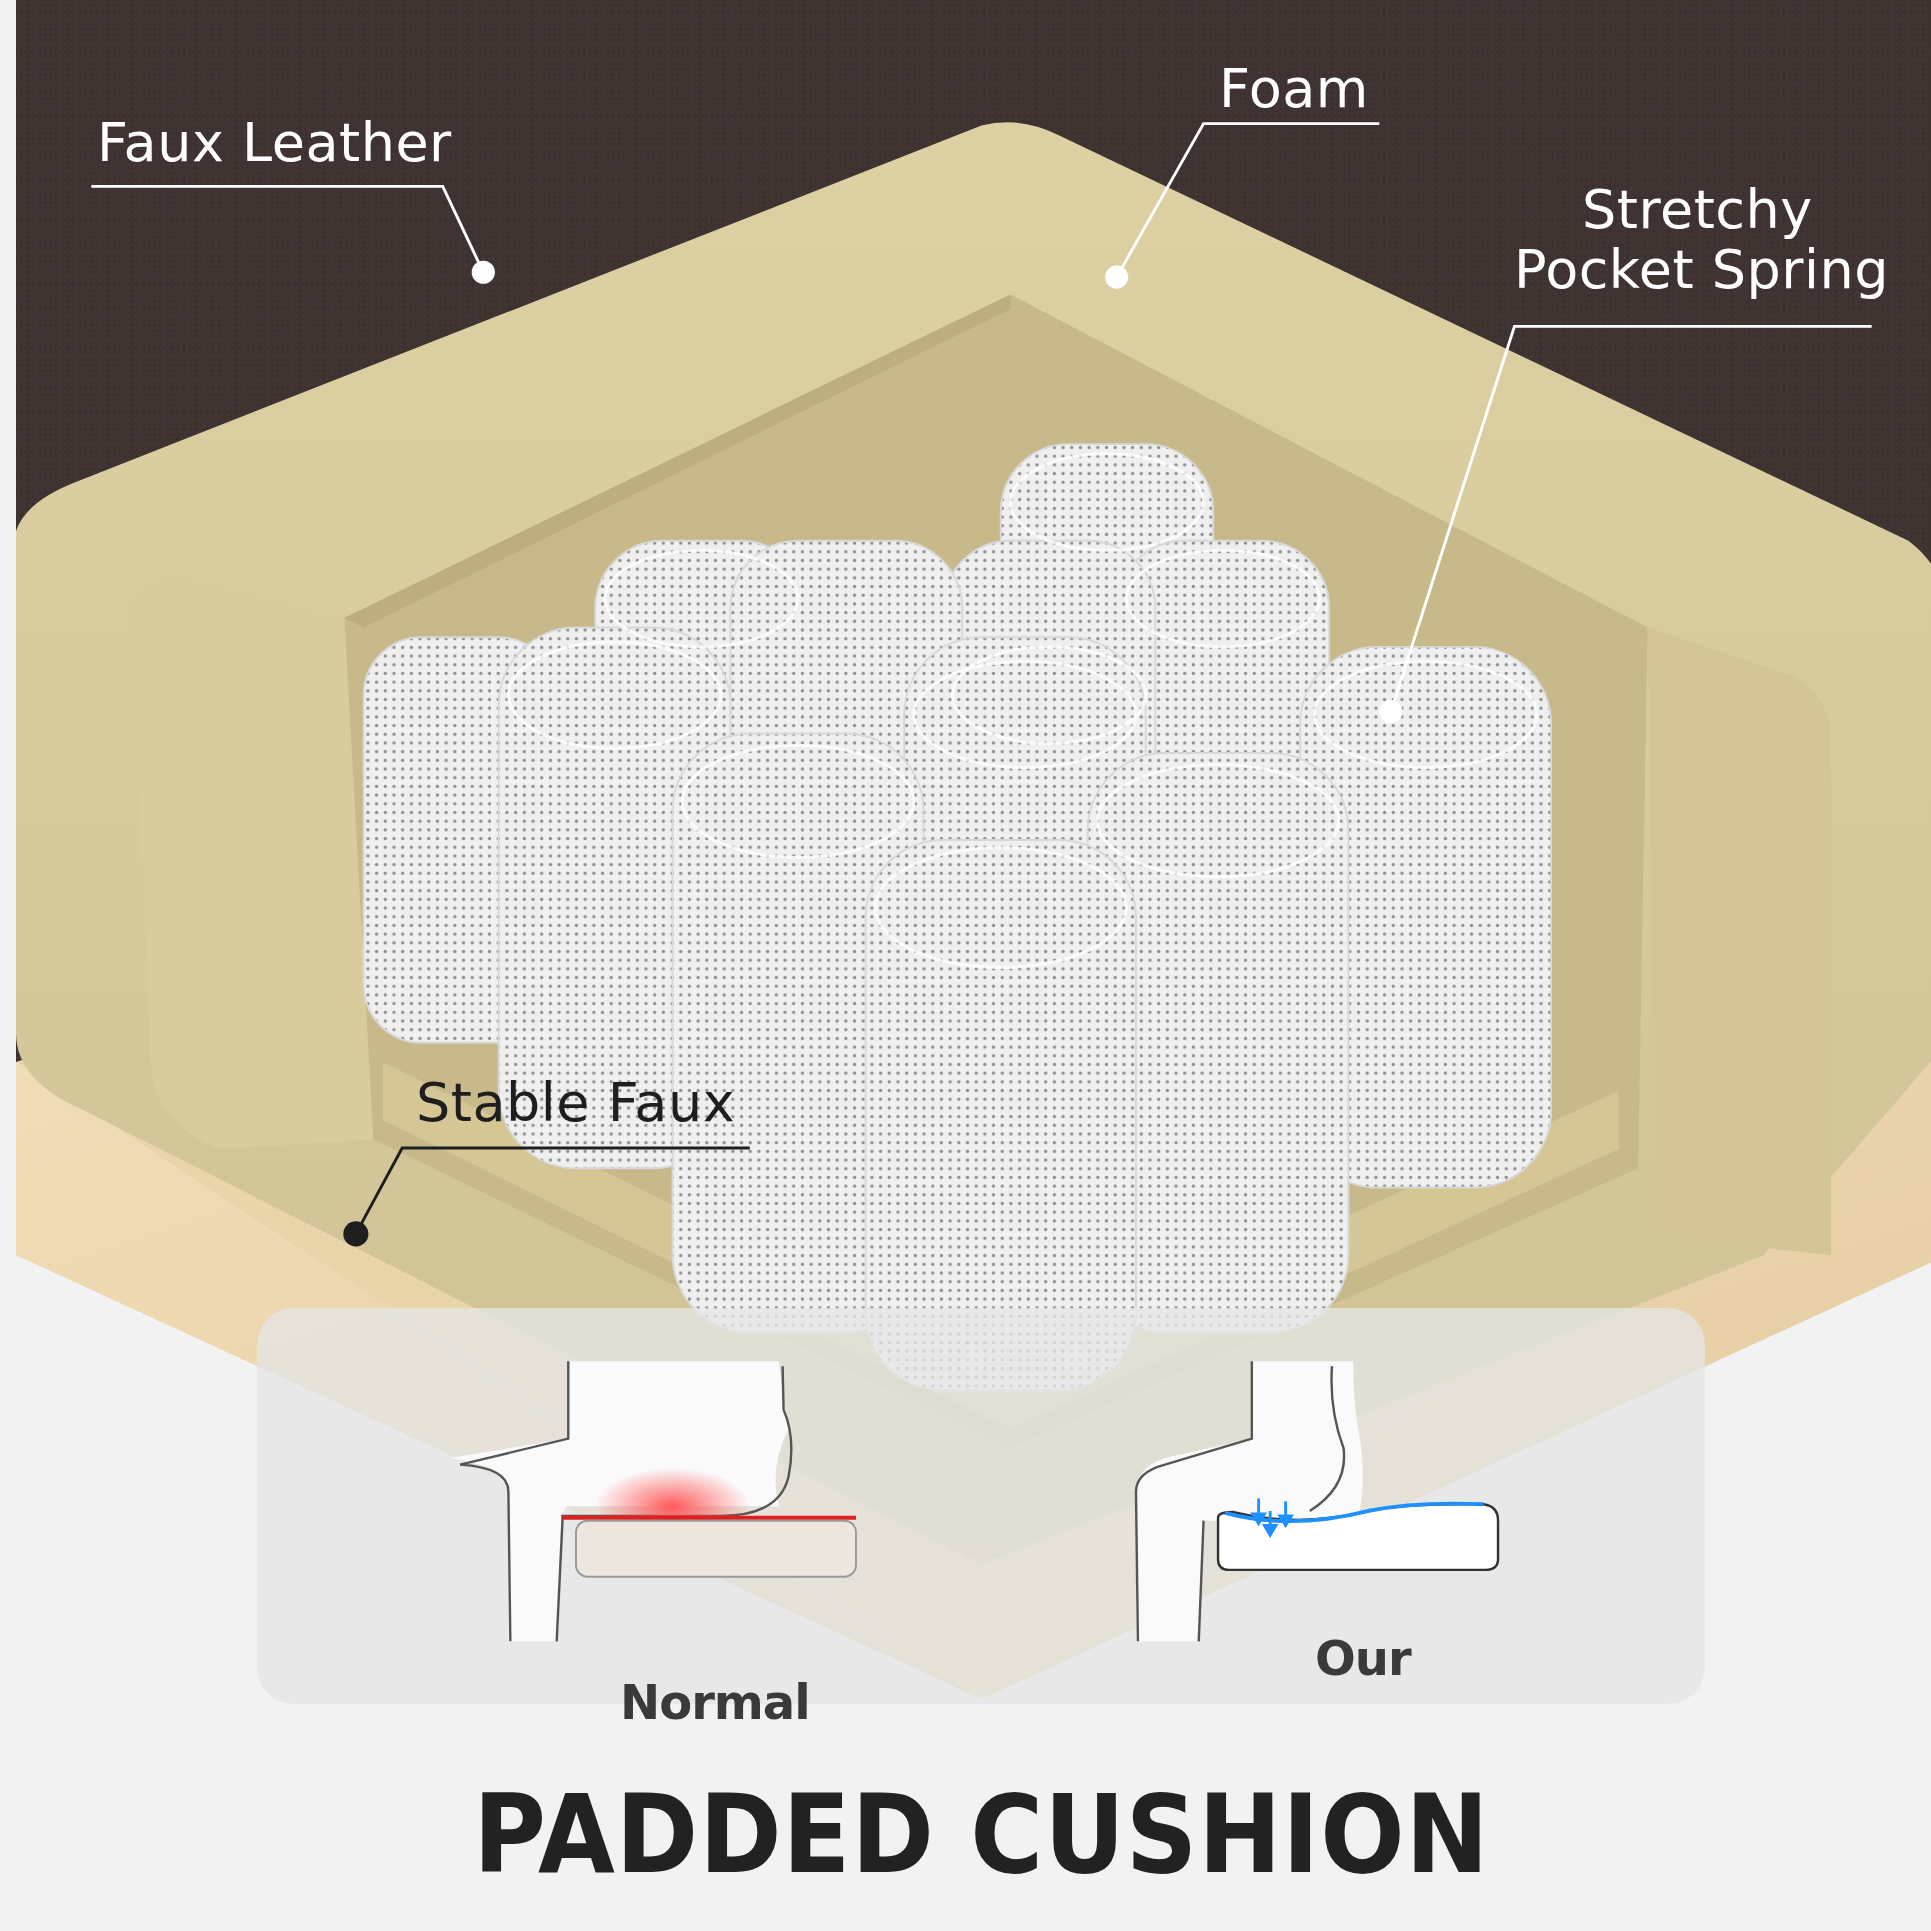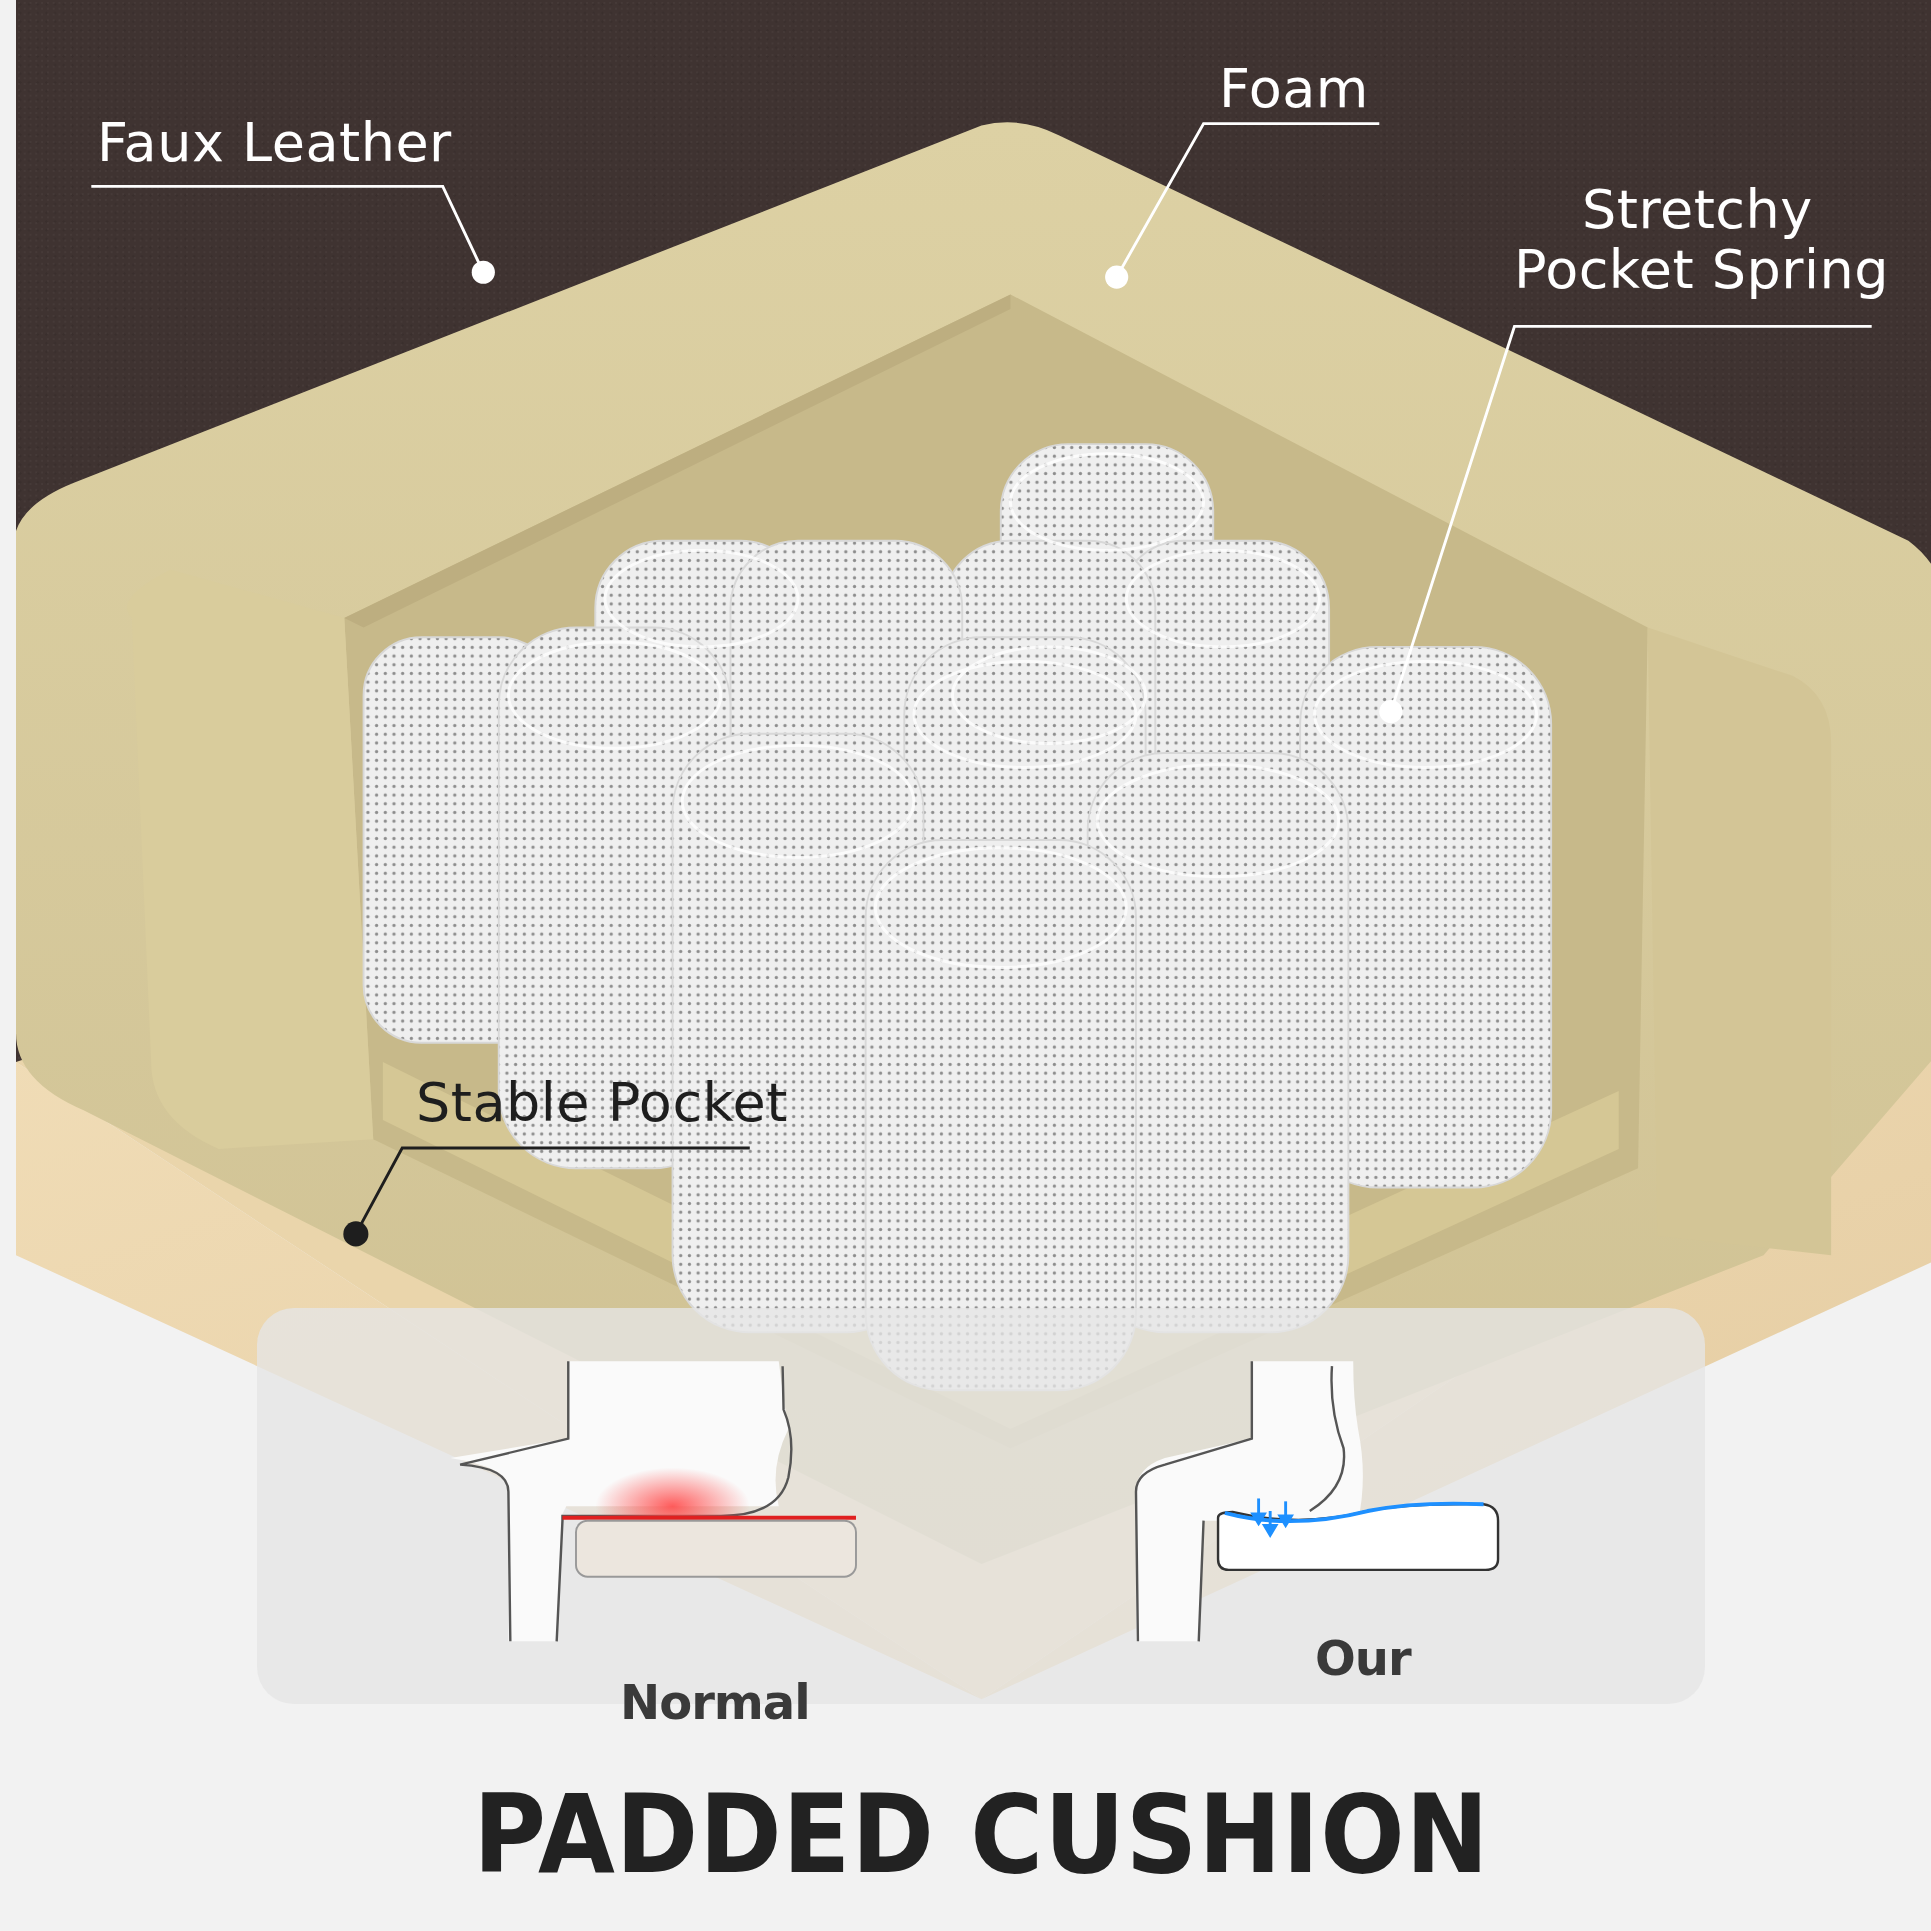--- a/index.html
+++ b/index.html
@@ -99,21 +99,21 @@
     <g stroke="#1e1e1e" stroke-width="3" fill="none">
       <path d="M760 1189 L400 1189 L352 1278"></path>
     </g>
     <circle cx="352" cy="1278" r="13" fill="#1e1e1e"></circle>
   </svg>
 
   <div class="lbl white" style="left:81px;top:112px;">Faux Leather</div>
   <div class="lbl white" style="left:1203px;top:58px;">Foam</div>
   <div class="lbl white" style="left:1566px;top:179px;text-align:center;">Stretchy</div>
   <div class="lbl white" style="left:1498px;top:239px;text-align:right;">Pocket Spring</div>
-  <div class="lbl dark" style="left:400px;top:1072px;">Stable Pocket</div>
+  <div class="lbl dark" style="left:400px;top:1072px;">Stable Faux</div>
 
   <div class="panel"></div>
 
   <svg class="art" width="1931" height="1931" viewBox="0 0 2000 2000">
 
     <g>
       <path d="M572 1410 L572 1490 L450 1510 Q510 1520 510 1540 L510 1700 L560 1700 L565 1570 L570 1560 L790 1560 Q780 1520 800 1480 Q795 1450 790 1410 Z" fill="#fafafa"></path>
       <path d="M572 1410 L572 1490 L460 1517 Q510 1520 510 1545 L512 1700" fill="none" stroke="#555" stroke-width="2.5"></path>
       <path d="M560 1700 L566 1575 L566 1570 L730 1570 Q790 1570 800 1530 Q808 1490 795 1460 L794 1415" fill="none" stroke="#555" stroke-width="2.5"></path>
       <ellipse cx="680" cy="1560" rx="80" ry="40" fill="url(#redGlow)"></ellipse>

